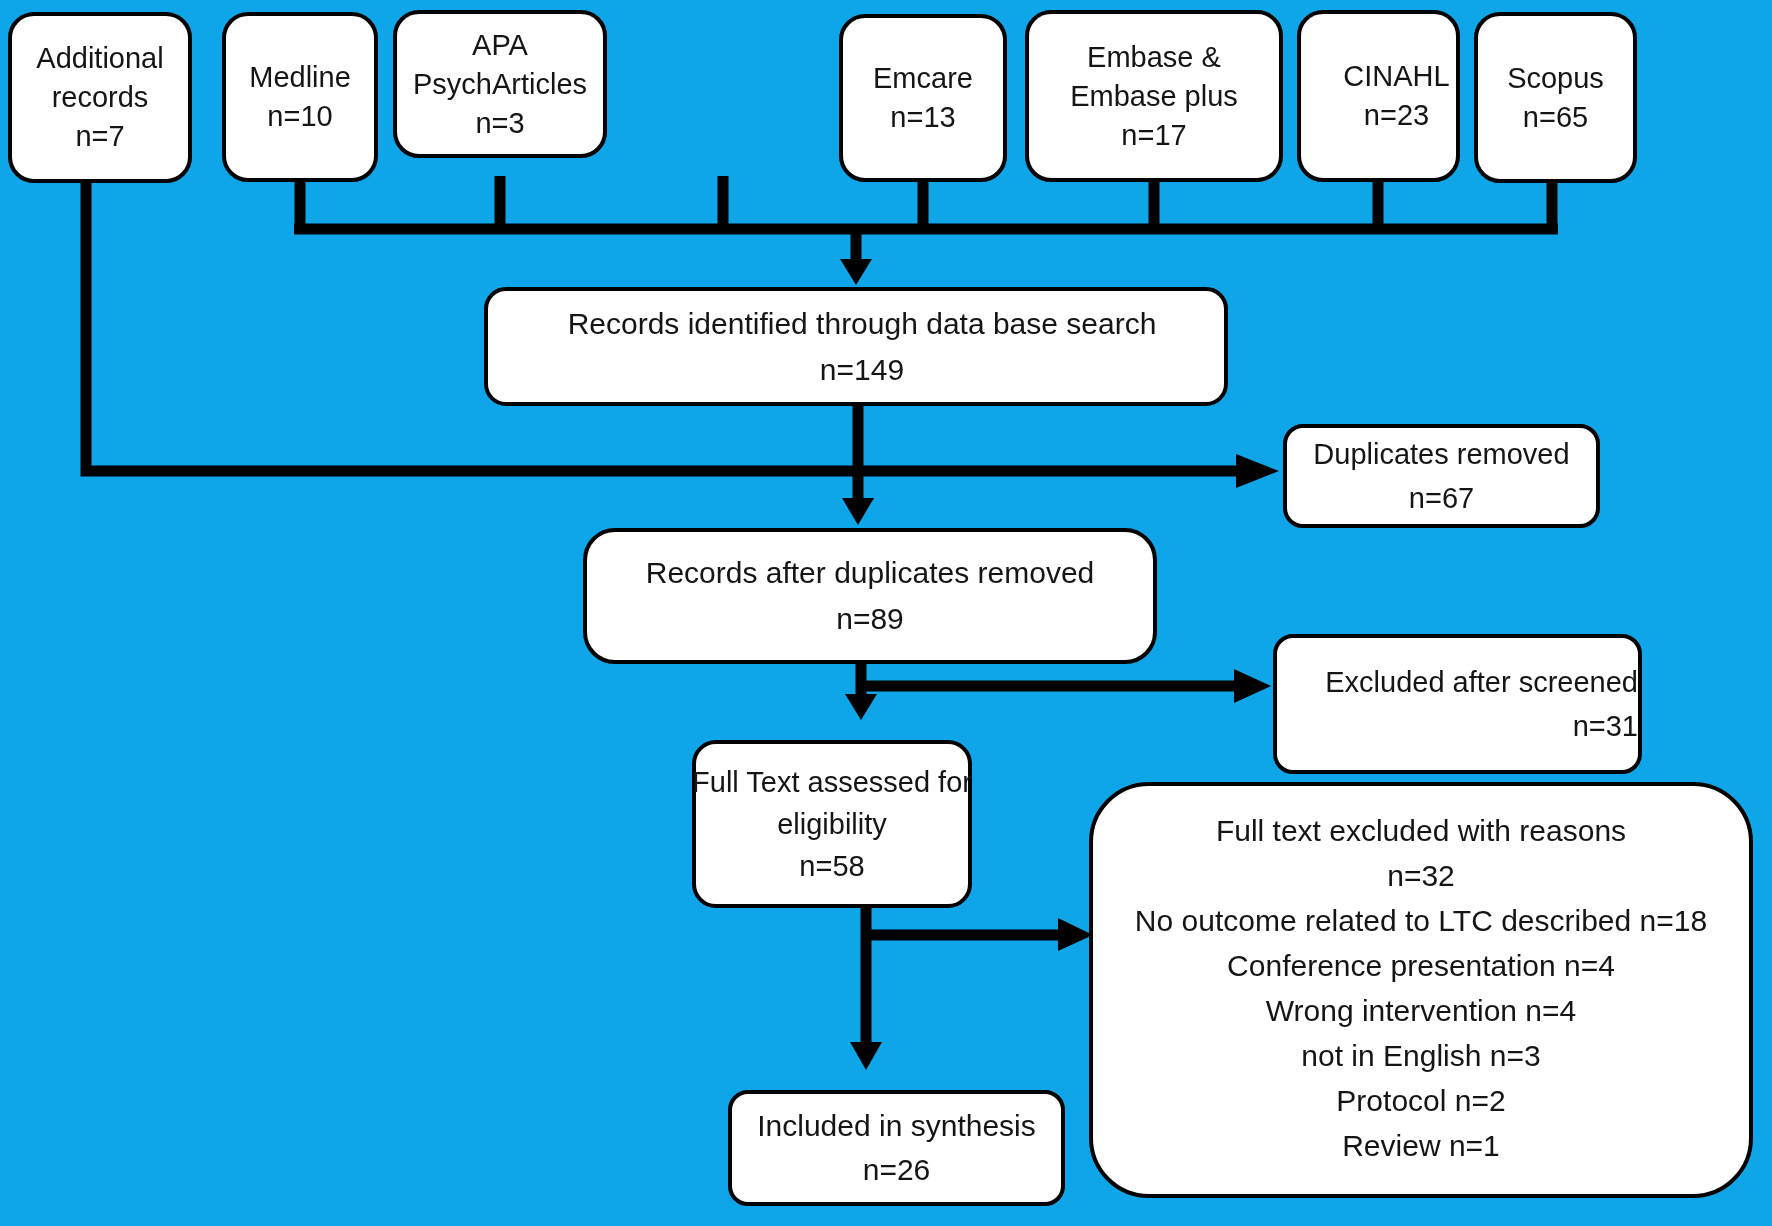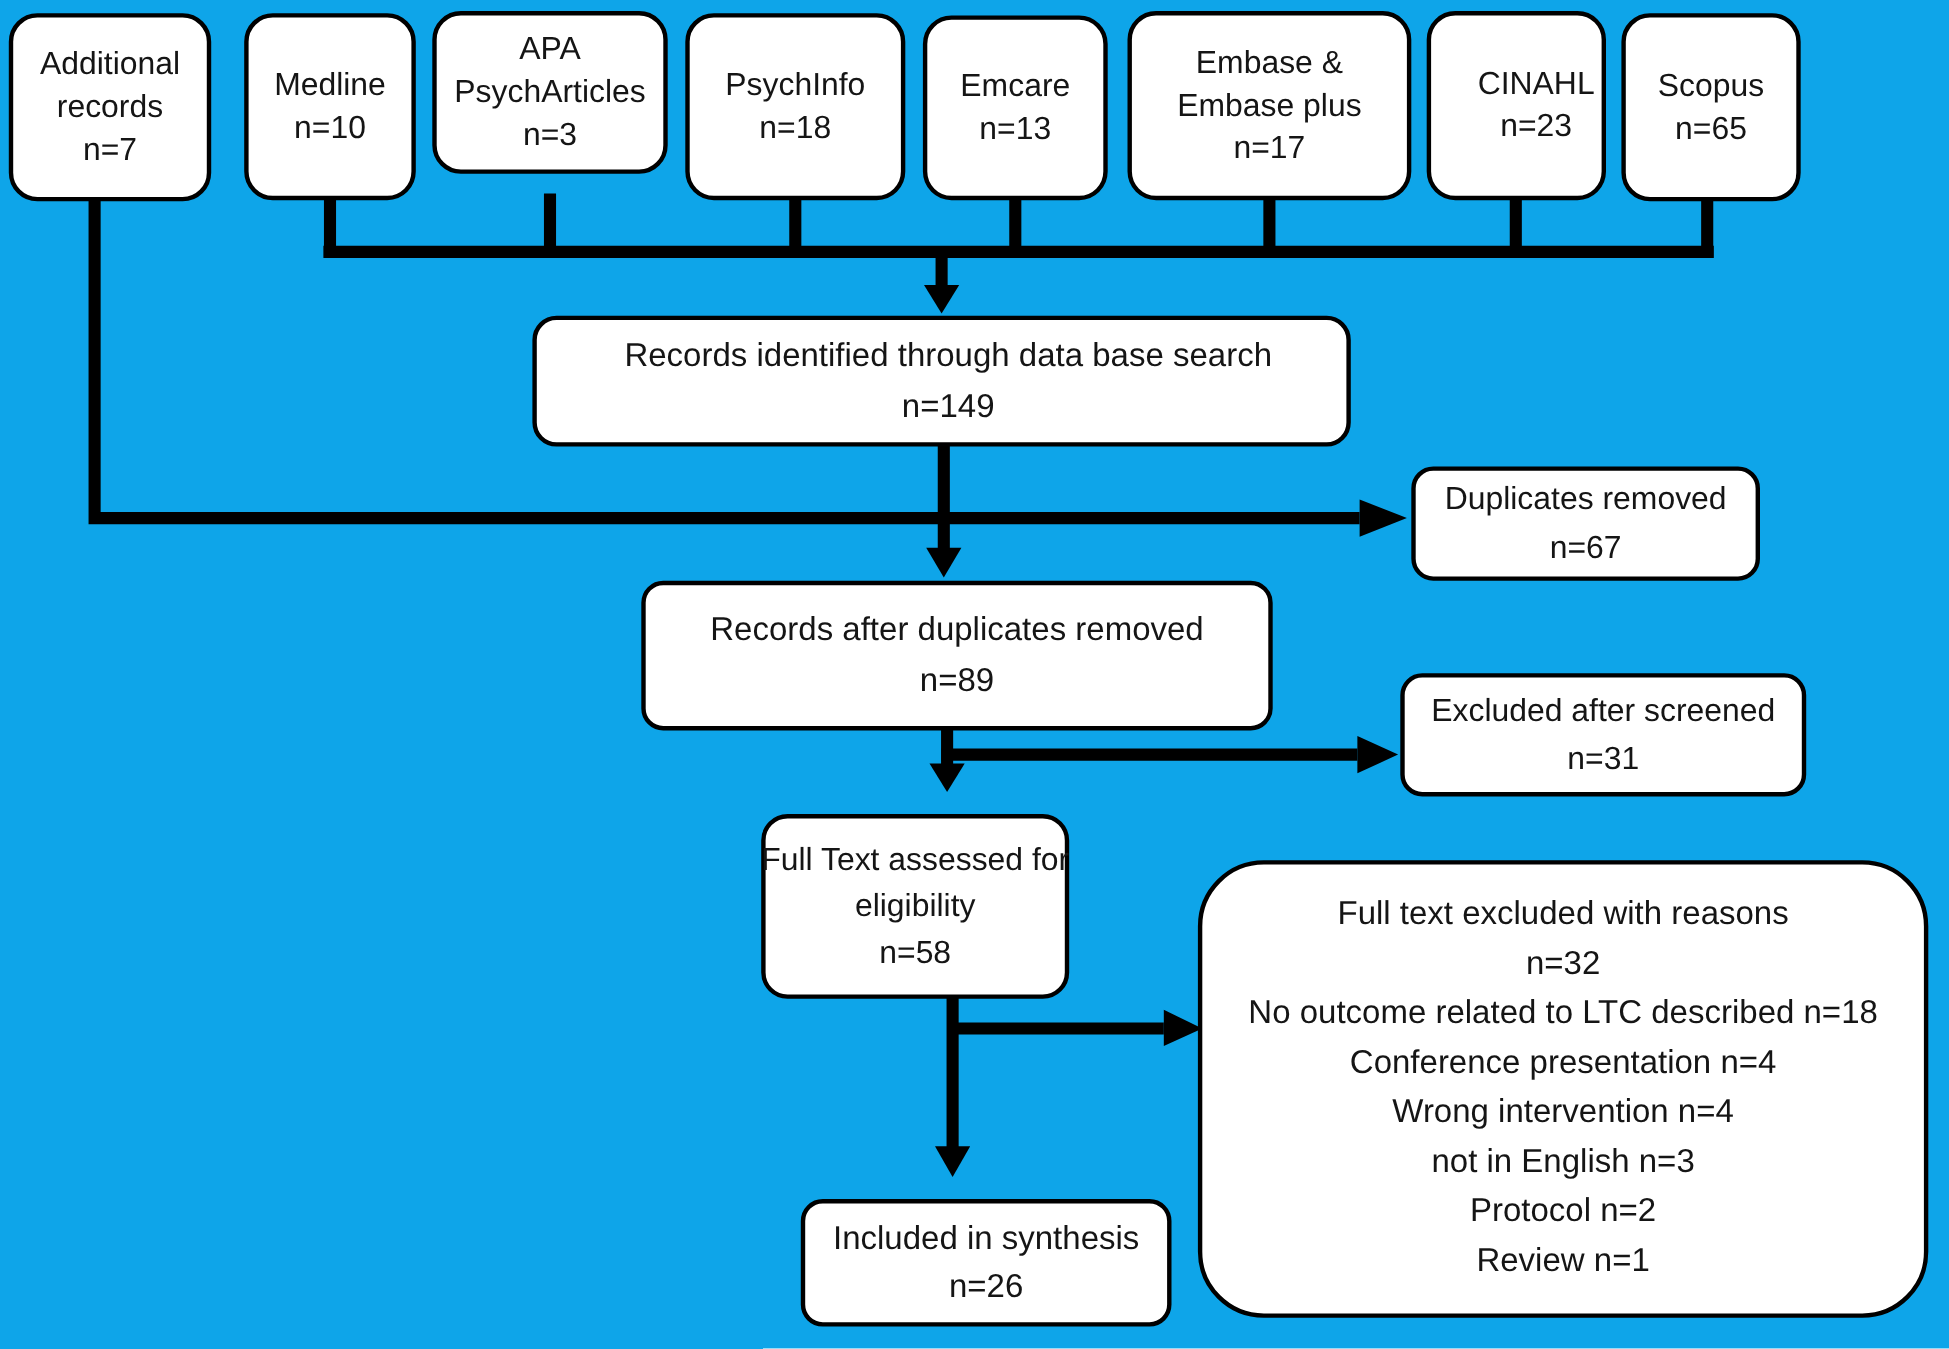--- a/index.html
+++ b/index.html
@@ -13,21 +13,21 @@
     border:4px solid #000000;
     border-radius:26px;
     display:flex;flex-direction:column;align-items:center;justify-content:center;
     text-align:center;
     color:#151515;
     font-size:29px;line-height:39px;
     letter-spacing:0px;
   }
   .node span{display:block;white-space:nowrap;}
   .node--identified{font-size:30px;line-height:46px;border-radius:22px;}
-  .node--afterdup{font-size:30px;line-height:46px;border-radius:20px;}
+  .node--afterdup{font-size:30px;line-height:46px;border-radius:32px;}
   .node--side{font-size:29px;line-height:44px;border-radius:20px;}
   .node--fulltext{font-size:29px;line-height:42px;border-radius:24px;}
   .node--included{font-size:30px;line-height:44px;border-radius:20px;}
   .node--reasons{font-size:30px;line-height:45px;border-radius:60px;justify-content:flex-start;padding-top:22px;}
 </style>
 </head>
 <body>
 
 <div class="canvas">
 
@@ -70,24 +70,20 @@
     <span>Medline</span>
     <span>n=10</span>
   </div>
 
   <div class="node" style="left:393px;top:10px;width:214px;height:148px;">
     <span>APA</span>
     <span>PsychArticles</span>
     <span>n=3</span>
   </div>
 
-  <div class="node" style="left:623px;top:12px;width:200px;height:170px;">
-    <span>PsychInfo</span>
-    <span>n=18</span>
-  </div>
 
   <div class="node" style="left:839px;top:14px;width:168px;height:168px;">
     <span>Emcare</span>
     <span>n=13</span>
   </div>
 
   <div class="node" style="left:1025px;top:10px;width:258px;height:172px;">
     <span>Embase &amp;</span>
     <span>Embase plus</span>
     <span>n=17</span>
@@ -111,21 +107,21 @@
   <div class="node node--side" style="left:1283px;top:424px;width:317px;height:104px;">
     <span>Duplicates removed</span>
     <span>n=67</span>
   </div>
 
   <div class="node node--afterdup" style="left:583px;top:528px;width:574px;height:136px;">
     <span>Records after duplicates removed</span>
     <span>n=89</span>
   </div>
 
-  <div class="node node--side" style="left:1273px;top:612px;width:369px;height:112px;">
+  <div class="node node--side" style="left:1273px;top:634px;width:369px;height:140px;align-items:flex-end;">
     <span>Excluded after screened</span>
     <span>n=31</span>
   </div>
 
   <div class="node node--fulltext" style="left:692px;top:740px;width:280px;height:168px;">
     <span>Full Text assessed for</span>
     <span>eligibility</span>
     <span>n=58</span>
   </div>
 

